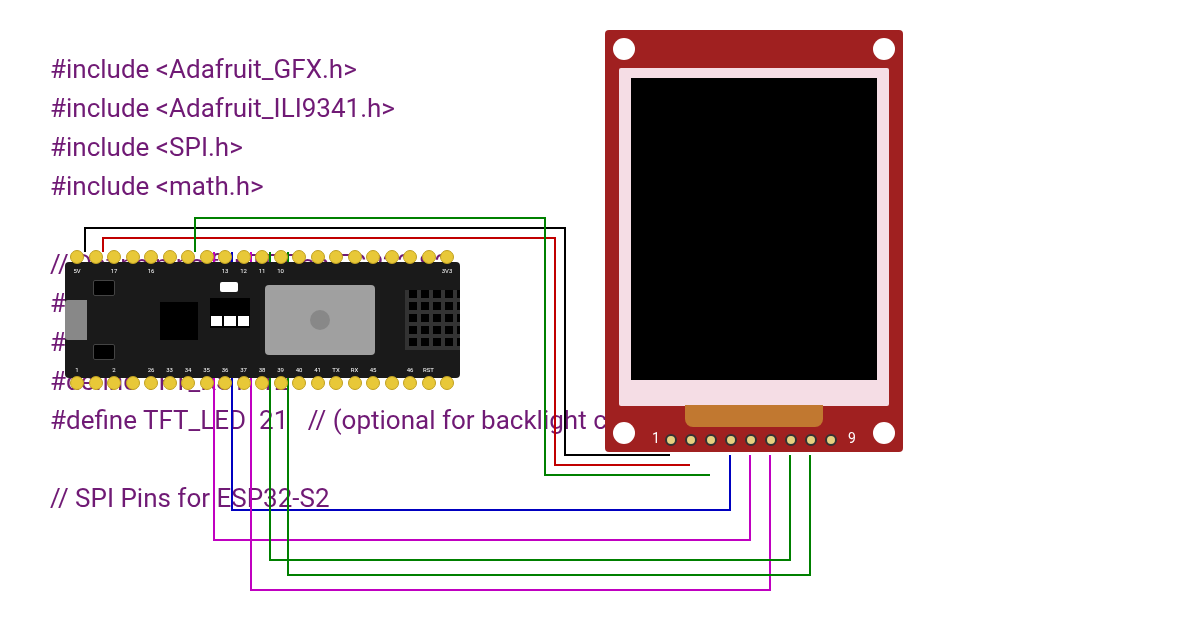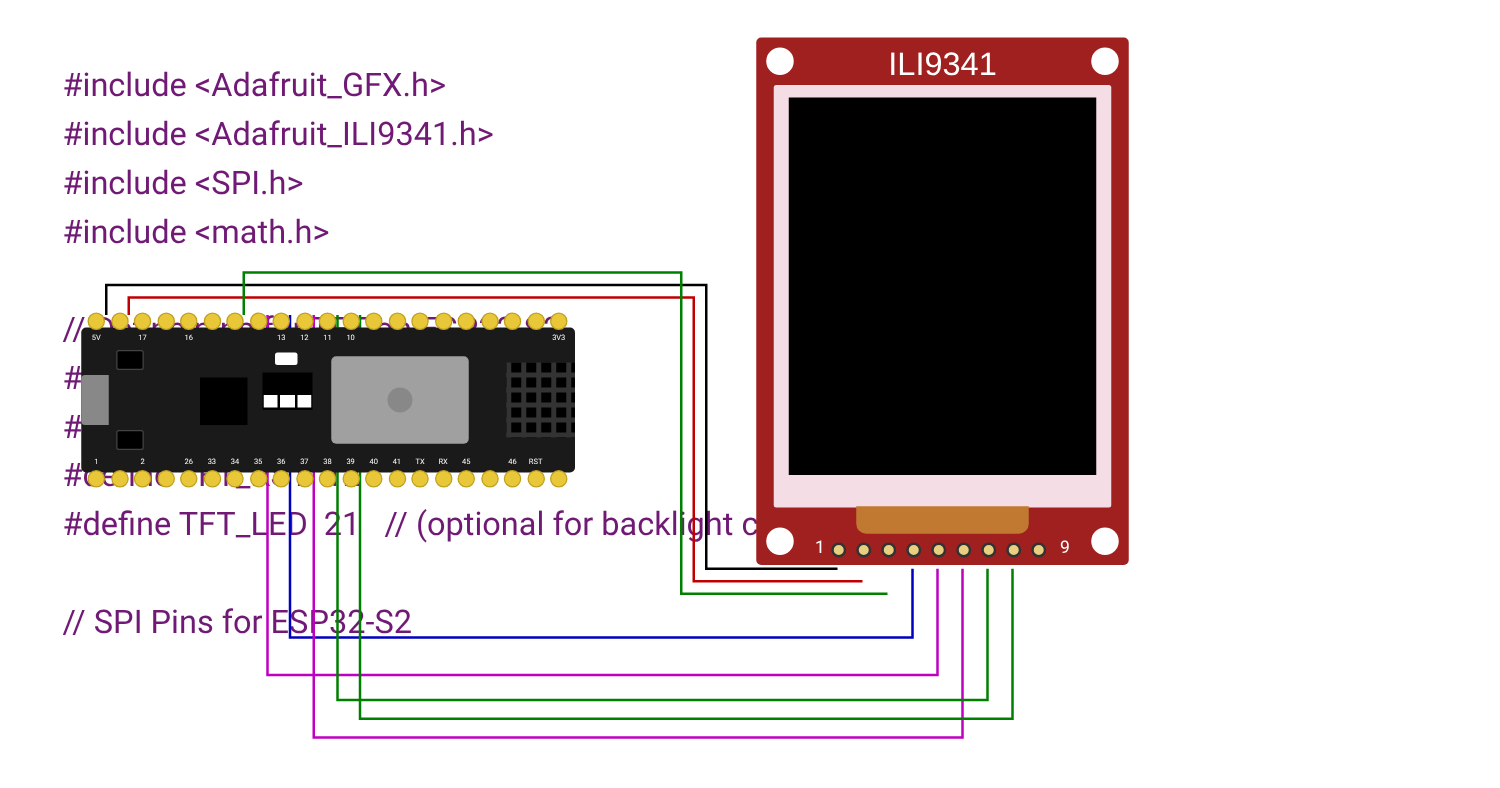--- a/index.html
+++ b/index.html
@@ -371,21 +371,20 @@
     <div class="shield-logo"></div>
   </div>
   <div class="antenna"></div>
 </div>
 
 <div class="ili">
   <div class="ili-hole tl"></div>
   <div class="ili-hole tr"></div>
   <div class="ili-hole bl"></div>
   <div class="ili-hole br"></div>
-  <div class="ili-title">ILI9341</div>
   <div class="ili-frame"></div>
   <div class="ili-screen"></div>
   <div class="ili-ribbon"></div>
   <div class="ili-pins">
       <div class="ili-pin"></div>
       <div class="ili-pin"></div>
       <div class="ili-pin"></div>
       <div class="ili-pin"></div>
       <div class="ili-pin"></div>
       <div class="ili-pin"></div>

